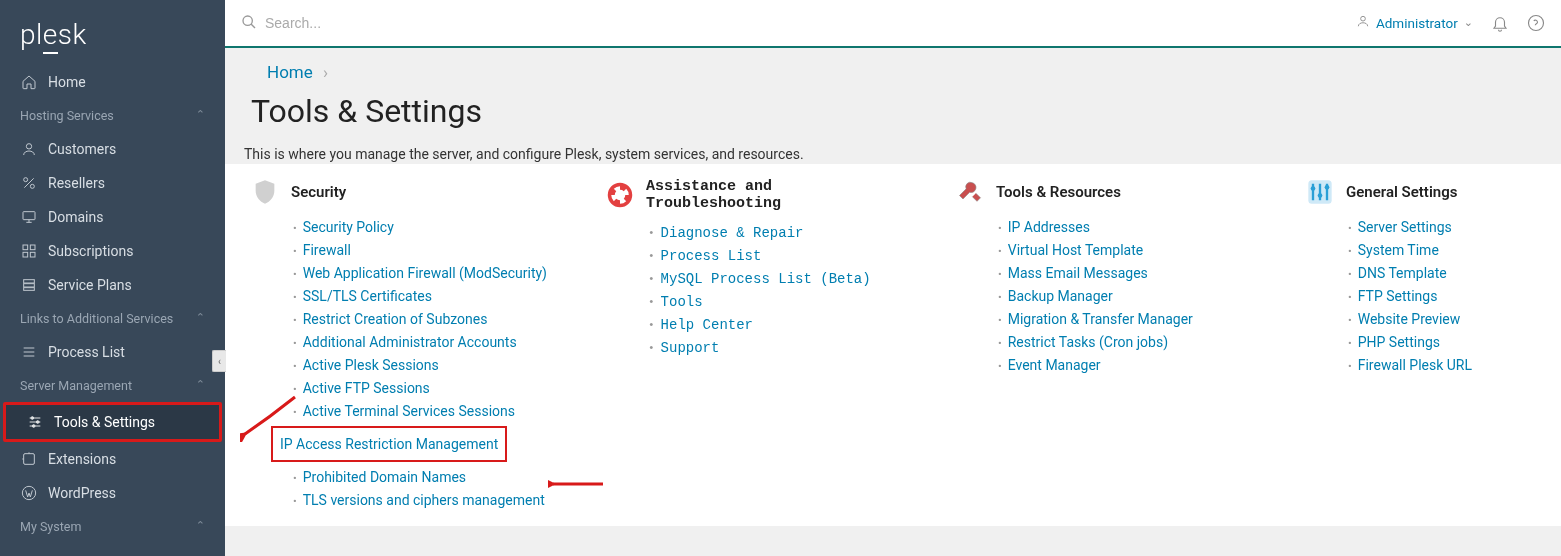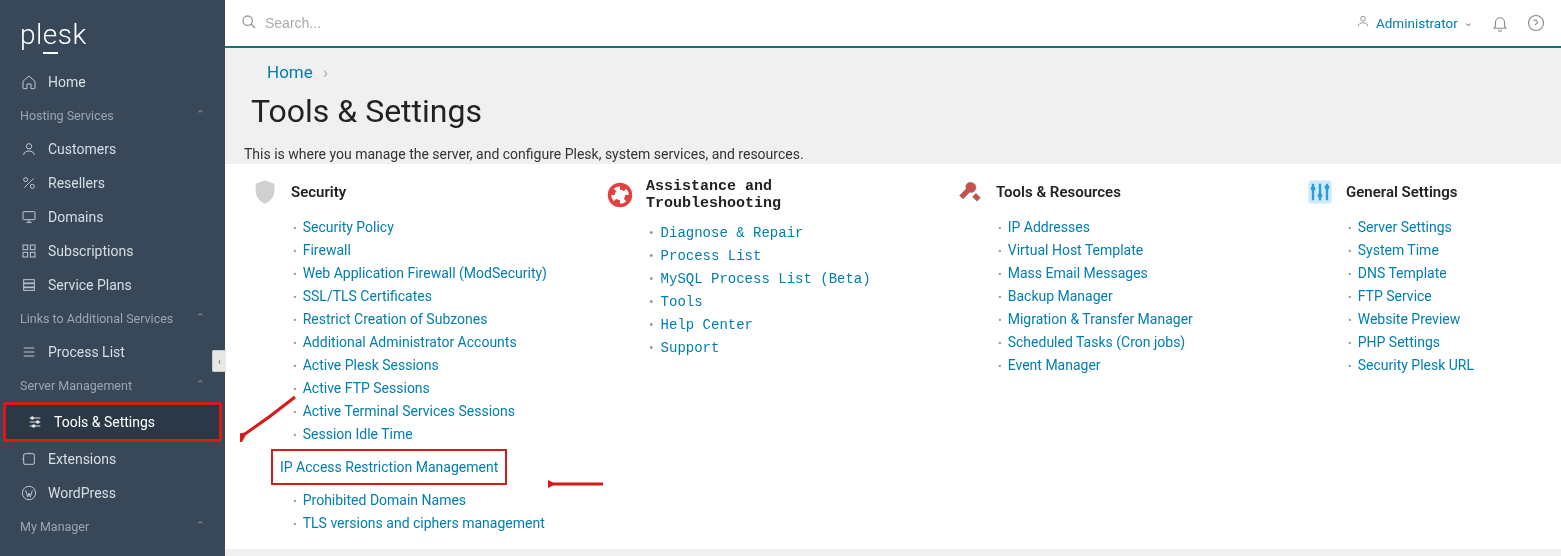--- a/index.html
+++ b/index.html
@@ -186,21 +186,21 @@
       <span class="icon">
           <svg viewBox="0 0 24 24">
             <circle cx="12" cy="12" r="10"></circle>
             <path d="M7 8l3 10 2-6 2 6 3-10"></path>
           </svg>
         </span>
       <span>WordPress</span>
     </div>
 
     <div class="sidebar-group">
-      <span>My Manager</span>
+      <span>My System</span>
       <span class="chev">⌃</span>
     </div>
 
     <div class="sidebar-collapse">‹</div>
   </div>
 
   <svg class="arrow1" width="60" height="50">
     <defs>
         <marker id="ah1" markerWidth="8" markerHeight="8" refX="1" refY="4" orient="auto">
           <path d="M8,0 L0,4 L8,8 Z" fill="#d81a1a"></path>
@@ -272,21 +272,20 @@
           <ul class="link-list" id="list-security">
               <li><span class="bullet">•</span><a>Security Policy</a></li>
               <li><span class="bullet">•</span><a>Firewall</a></li>
               <li><span class="bullet">•</span><a>Web Application Firewall (ModSecurity)</a></li>
               <li><span class="bullet">•</span><a>SSL/TLS Certificates</a></li>
               <li><span class="bullet">•</span><a>Restrict Creation of Subzones</a></li>
               <li><span class="bullet">•</span><a>Additional Administrator Accounts</a></li>
               <li><span class="bullet">•</span><a>Active Plesk Sessions</a></li>
               <li><span class="bullet">•</span><a>Active FTP Sessions</a></li>
               <li><span class="bullet">•</span><a>Active Terminal Services Sessions</a></li>
-              <li><span class="bullet">•</span><a>Session Idle Time</a></li>
               <li class="hl"><a>IP Access Restriction Management</a></li>
               <li><span class="bullet">•</span><a>Prohibited Domain Names</a></li>
               <li><span class="bullet">•</span><a>TLS versions and ciphers management</a></li>
             </ul>
         </div>
 
         <div class="col col2">
           <div class="section-head">
             <span class="sicon lifering-icon">
                 <svg viewBox="0 0 32 32" width="28" height="28">
@@ -314,21 +313,21 @@
                 </svg>
               </span>
             <h3>Tools &amp; Resources</h3>
           </div>
           <ul class="link-list" id="list-tools">
               <li><span class="bullet">•</span><a>IP Addresses</a></li>
               <li><span class="bullet">•</span><a>Virtual Host Template</a></li>
               <li><span class="bullet">•</span><a>Mass Email Messages</a></li>
               <li><span class="bullet">•</span><a>Backup Manager</a></li>
               <li><span class="bullet">•</span><a>Migration &amp; Transfer Manager</a></li>
-              <li><span class="bullet">•</span><a>Scheduled Tasks (Cron jobs)</a></li>
+              <li><span class="bullet">•</span><a>Restrict Tasks (Cron jobs)</a></li>
               <li><span class="bullet">•</span><a>Event Manager</a></li>
             </ul>
         </div>
 
         <div class="col col4">
           <div class="section-head">
             <span class="sicon sliders-icon">
                 <svg viewBox="0 0 24 24" width="28" height="28">
                   <rect class="sliders-rect" x="2" y="2" width="20" height="20" rx="3"></rect>
                   <path d="M6 5v14M12 5v14M18 5v14" stroke="#2a9fd6" stroke-width="2"></path>
@@ -336,22 +335,22 @@
                   <circle cx="12" cy="15" r="2"></circle>
                   <circle cx="18" cy="8" r="2"></circle>
                 </svg>
               </span>
             <h3>General Settings</h3>
           </div>
           <ul class="link-list" id="list-general">
               <li><span class="bullet">•</span><a>Server Settings</a></li>
               <li><span class="bullet">•</span><a>System Time</a></li>
               <li><span class="bullet">•</span><a>DNS Template</a></li>
-              <li><span class="bullet">•</span><a>FTP Service</a></li>
+              <li><span class="bullet">•</span><a>FTP Settings</a></li>
               <li><span class="bullet">•</span><a>Website Preview</a></li>
               <li><span class="bullet">•</span><a>PHP Settings</a></li>
-              <li><span class="bullet">•</span><a>Security Plesk URL</a></li>
+              <li><span class="bullet">•</span><a>Firewall Plesk URL</a></li>
             </ul>
         </div>
       </div>
     </div>
   </div>
 </div>
 
 </body></html>

